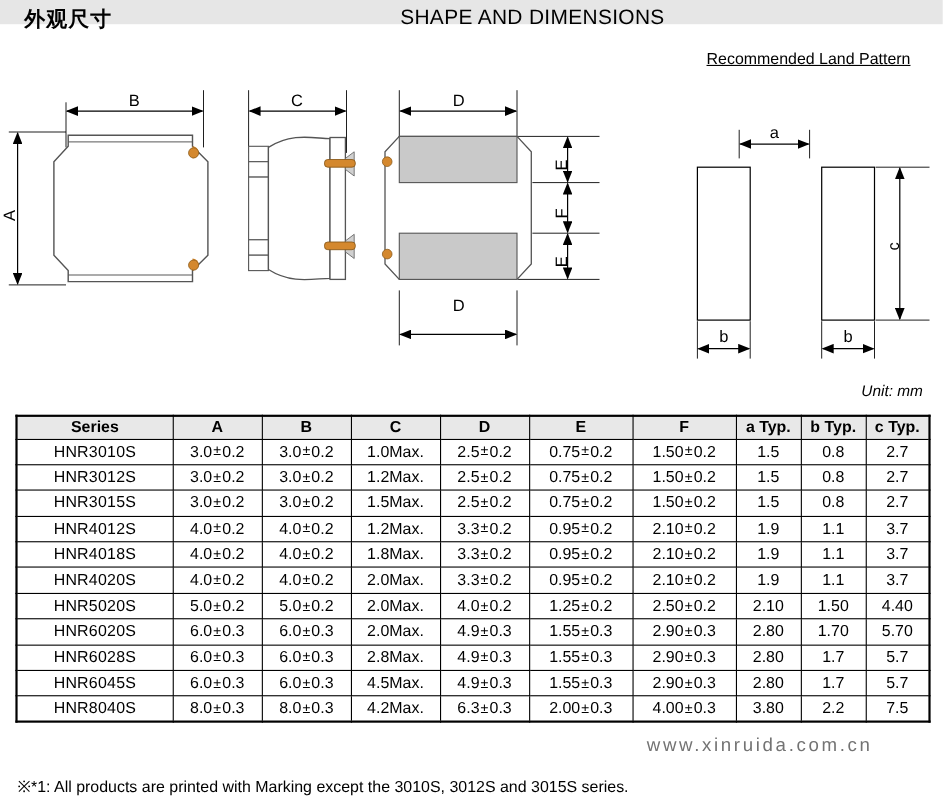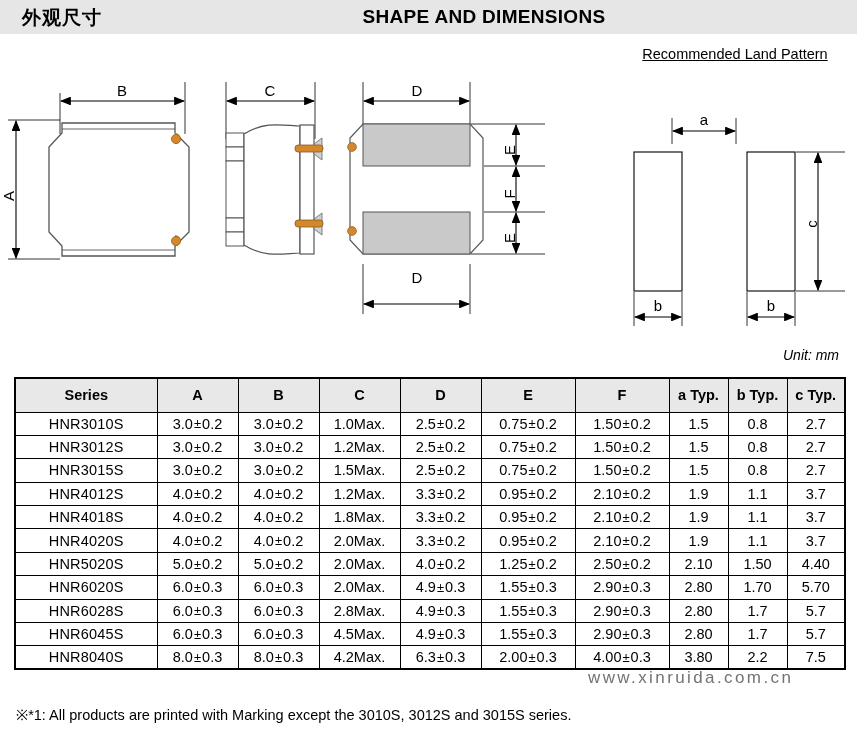--- a/index.html
+++ b/index.html
@@ -11,39 +11,39 @@
     font-family: "Liberation Sans", sans-serif;
     color: #000000;
     position: relative;
     overflow: hidden;
   }
 
   
   .banner {
     position: absolute;
     left: 0; top: 0;
-    width: 857px; height: 34px;
+    width: 857px; height: 22px;
     background: #e6e6e6;
   }
   .banner-cn {
     position: absolute;
     left: 22px; top: 5px;
     font-size: 19px;
     font-weight: bold;
     letter-spacing: 1px;
     color: #000;
   }
   .banner-en {
     position: absolute;
     left: 0; top: 6px;
     width: 857px;
     text-align: center;
     padding-left: 111px;
     font-size: 19px;
-    font-weight: bold;
+    font-weight: normal;
     letter-spacing: 0.3px;
   }
 
   .land-title {
     position: absolute;
     left: 620px; top: 46px;
     width: 230px;
     text-align: center;
     font-size: 14.5px;
     text-decoration: underline;
@@ -78,21 +78,21 @@
     height: 23.4px;
     text-align: center;
     font-size: 14.5px;
     padding: 0 2px;
     white-space: nowrap;
     background: #fff;
   }
   table.dims thead th {
     background: #e8e8e8;
     font-size: 14.5px;
-    height: 34px;
+    height: 21px;
   }
   table.dims tbody tr td:first-child { letter-spacing: 0.2px; }
   .pm { padding: 0 1px; font-size: 13px; position: relative; top: -0.5px; }
 
   
   .footnote {
     position: absolute;
     left: 16px; top: 704px;
     font-size: 14.5px;
   }

